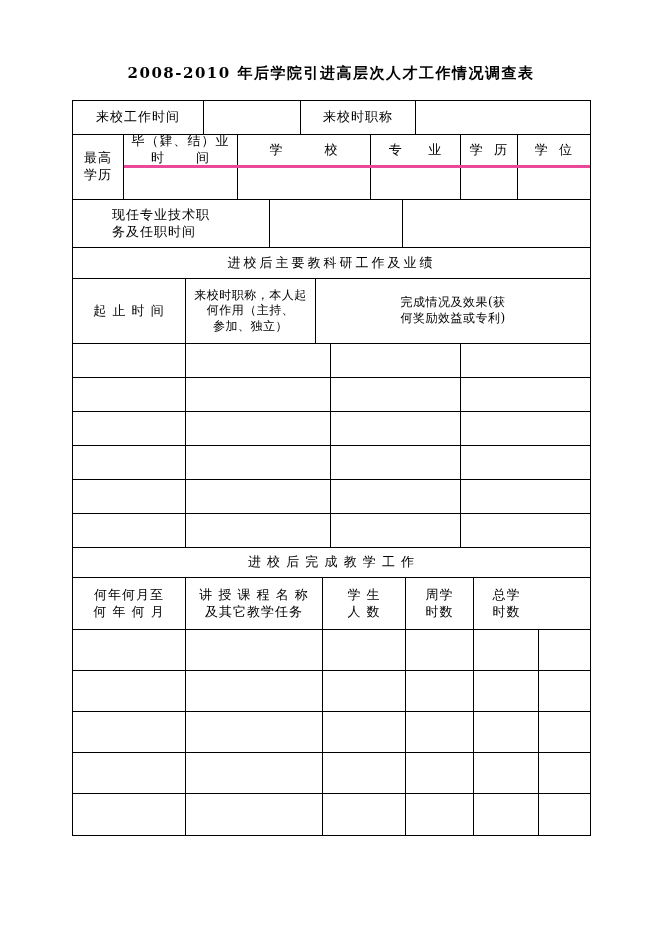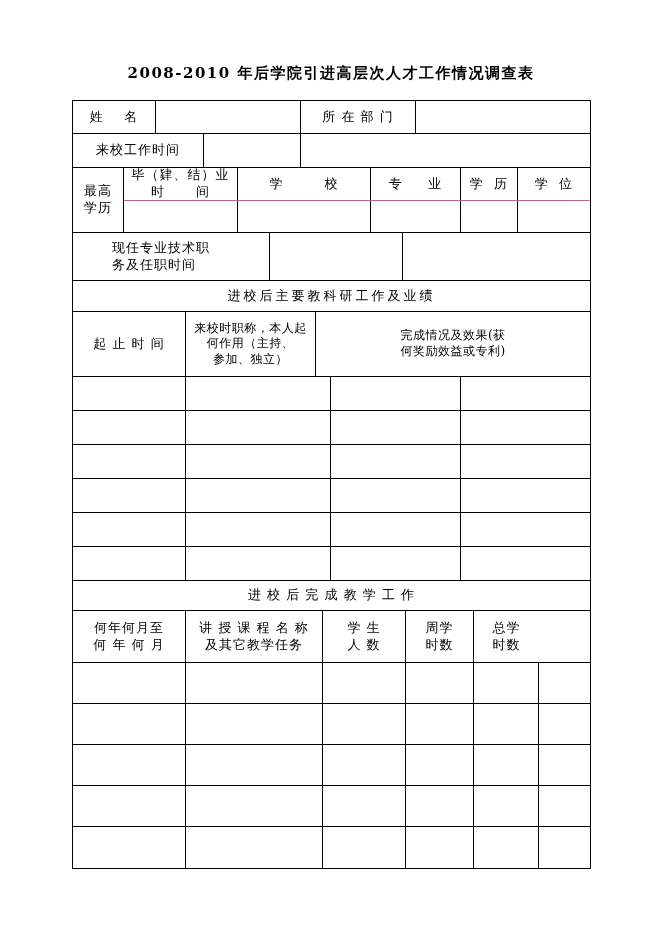--- a/index.html
+++ b/index.html
@@ -23,43 +23,38 @@
     border-right: 1px solid #000; display: flex; align-items: center; justify-content: center;
     text-align: center; font-size: 13px; line-height: 1.3; letter-spacing: 1px;
     white-space: pre-wrap; padding: 1px 2px; overflow: hidden; flex: none;
   }
   .r > .c:last-child { border-right: none; text-align: center; }
   .f1 { flex: 1 1 auto; }
   .left { justify-content: flex-start; text-align: left; padding-left: 7px; margin-left: 32px; }
   .sm { font-size: 12px; letter-spacing: 0.5px; }
   .ls3 { letter-spacing: 3px; }
   .stack { display: flex; flex-direction: column; flex: 1 1 auto; }
-  .subr { display: flex; border-bottom: 1px solid #ec4899; flex: none; }
+  .subr { display: flex; border-bottom: 3px solid #ec4899; flex: none; }
   .stack > .subr:last-child { border-bottom: none; flex: 1 1 auto; }
   .subr > .c:last-child { border-right: none; }
 </style>
 </head>
 <body>
 
 <div class="page">
 
   <div class="doc-title">2008-2010 年后学院引进高层次人才工作情况调查表</div>
 
   <div class="tbl">
 
-    <div class="r" style="height:33px">
-      <div class="c" style="width:83px">姓    名</div>
-      <div class="c" style="width:145px"></div>
-      <div class="c" style="width:115px">所 在 部 门</div>
-      <div class="c f1"></div>
-    </div>
 
     <div class="r" style="height:34px">
       <div class="c" style="width:131px">来校工作时间</div>
       <div class="c" style="width:97px"></div>
+      <div class="c" style="width:115px">来校时职称</div>
       <div class="c f1"></div>
     </div>
 
     <div class="r" style="height:65px">
       <div class="c" style="width:51px">最高
 学历</div>
       <div class="stack">
         <div class="subr" style="height:33px">
           <div class="c" style="width:114px">毕（肄、结）业
 时      间</div>

